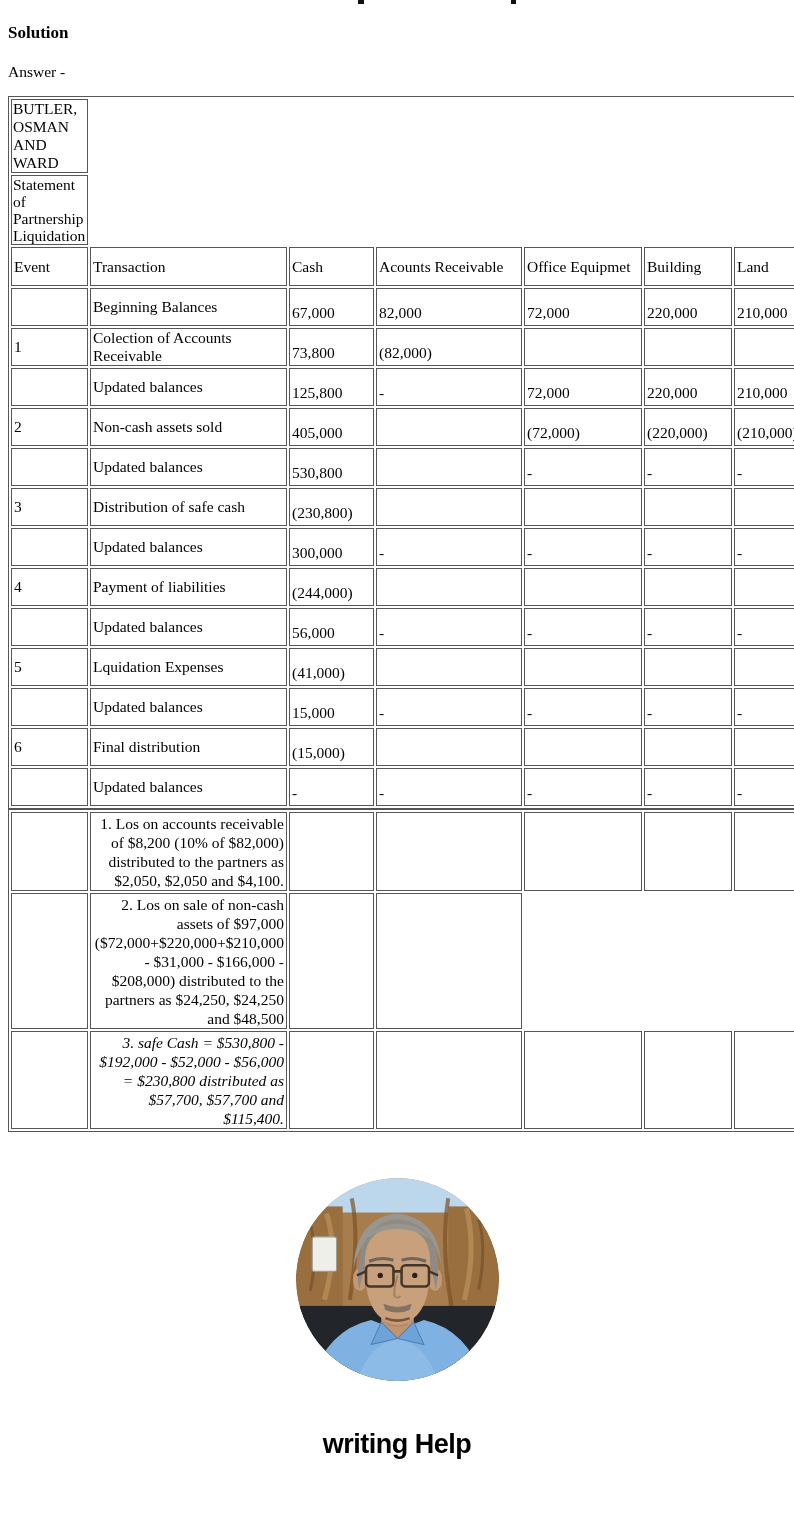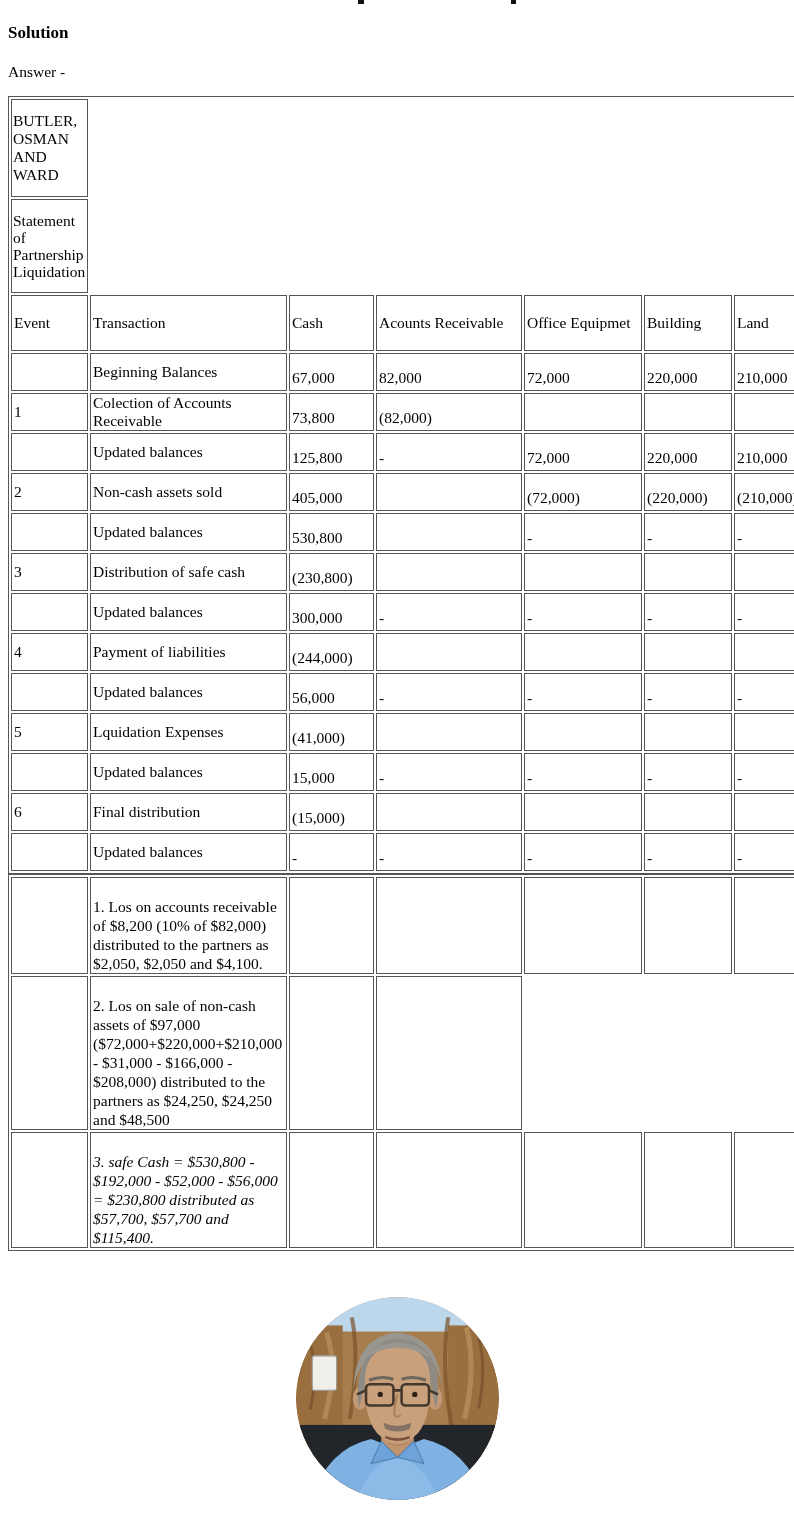--- a/index.html
+++ b/index.html
@@ -39,40 +39,41 @@
 
   td, th {
     border: 1px solid #565656;
     box-sizing: border-box;
     font-size: 15.5px;
     font-weight: normal;
     text-align: left;
     padding: 0 2px;
     overflow: hidden;
   }
-  th { height: 56px; vertical-align: middle; margin-top: 16px; }
+  th { height: 39px; vertical-align: middle; margin-top: 16px; }
 
   .main td { height: 38px; }
 
   .c-title {
     height: 77px;
     vertical-align: middle;
     line-height: 18px;
-    padding: 12px 1px;
+    padding: 0 1px;
   }
   .r-title2 .c-title { height: 70px; line-height: 17px; }
 
   .c-event { vertical-align: middle; }
   .c-trans { vertical-align: middle; line-height: 18px; }
   .c-num   { vertical-align: bottom; padding-bottom: 3px; }
 
   .c-note {
     vertical-align: top;
     line-height: 19px;
-    padding-top: 19px;
+    padding-top: 1px;
+    text-align: right;
   }
   .note-r0 td { height: 75px; }
   .note-r1 td { height: 127px; }
   .note-r2 td { height: 88px; font-style: italic; }
 
   .avatar-wrap {
     margin-top: 46px;
     width: 794px;
     height: 203px;
     text-align: center;

